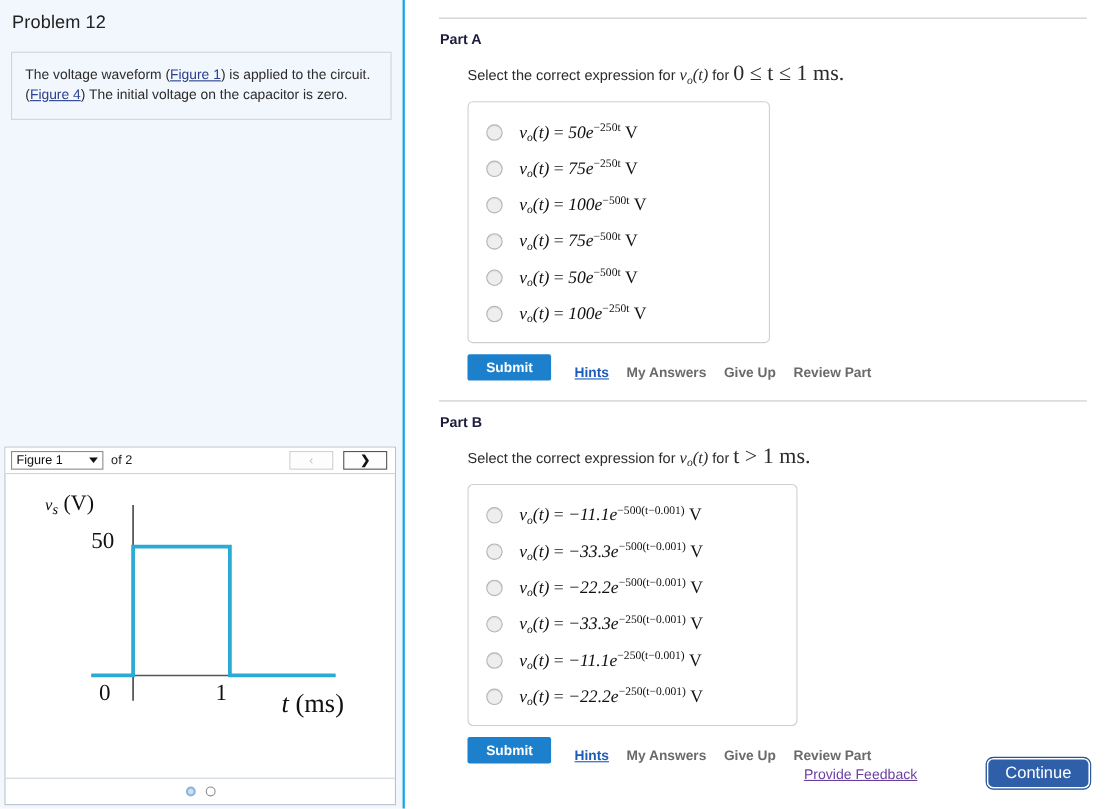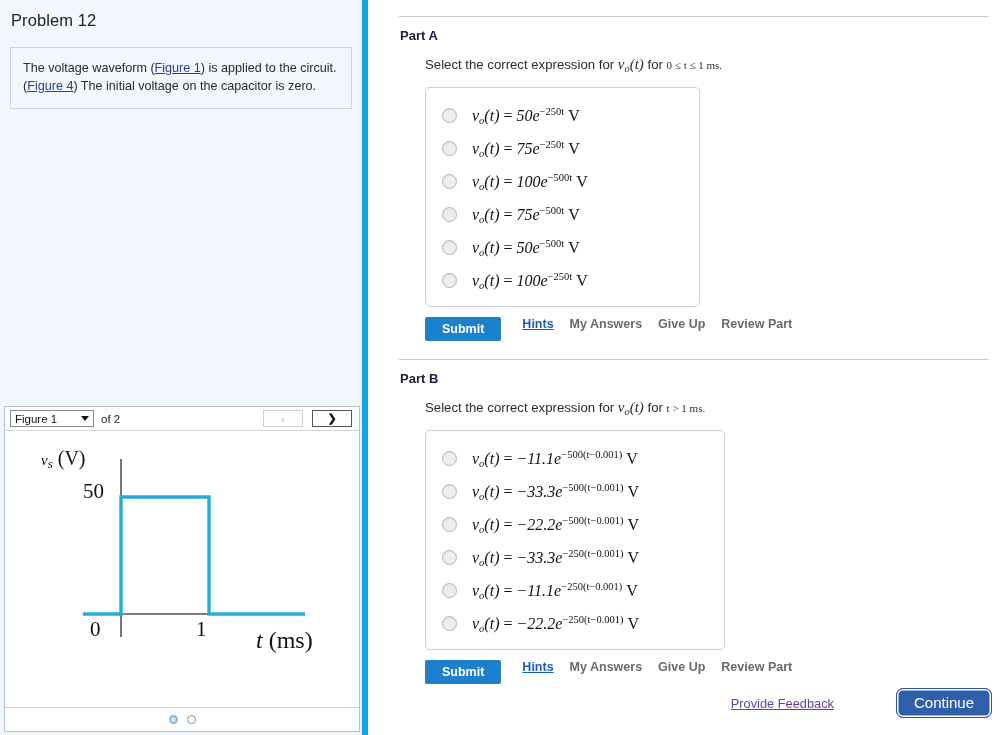--- a/index.html
+++ b/index.html
@@ -16,21 +16,21 @@
     color: #1a1a1a;
   }
 
   
   #left-panel {
     position: absolute;
     left: 0; top: 0;
     width: 368px;
     height: 735px;
     background: #f2f6fd;
-    border-right: 6px solid #0ea5e9;
+    border-right: 2px solid #0ea5e9;
     box-sizing: border-box;
   }
   #problem-title {
     font-size: 16.5px;
     color: #222;
     padding: 11px 0 0 11px;
     letter-spacing: .1px;
   }
   #problem-statement {
     margin: 17px 10px 0 10px;
@@ -174,21 +174,21 @@
     margin: 13px 0 0 56px;
     font-family: "Liberation Sans", sans-serif;
   }
   .mathi {
     font-family: "Liberation Serif", serif;
     font-style: italic;
     font-size: 15px;
   }
   .mathr {
     font-family: "Liberation Serif", serif;
-    font-size: 11px;
+    font-size: 20px;
   }
   .sub-o {
     font-size: 10.5px;
     font-style: italic;
     vertical-align: -3px;
     font-family: "Liberation Serif", serif;
   }
 
   .answer-box {
     margin: 13px 0 0 56px;
@@ -226,21 +226,21 @@
     font-size: 10.5px;
     vertical-align: 6px;
     font-family: "Liberation Serif", serif;
     font-style: normal;
   }
   .answer-text .it { font-style: italic; }
   .answer-text .vv { font-family: "Liberation Serif", serif; font-style: normal; }
 
   .action-row {
     display: flex;
-    align-items: flex-start;
+    align-items: flex-end;
     margin: 10px 0 0 56px;
   }
   .submit-button {
     background: #1d80cd;
     color: #ffffff;
     font-size: 12.5px;
     font-weight: bold;
     border: none;
     border-radius: 2px;
     padding: 5px 17px;

